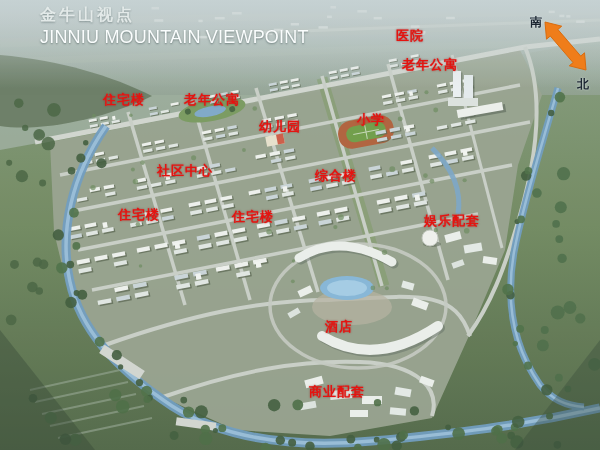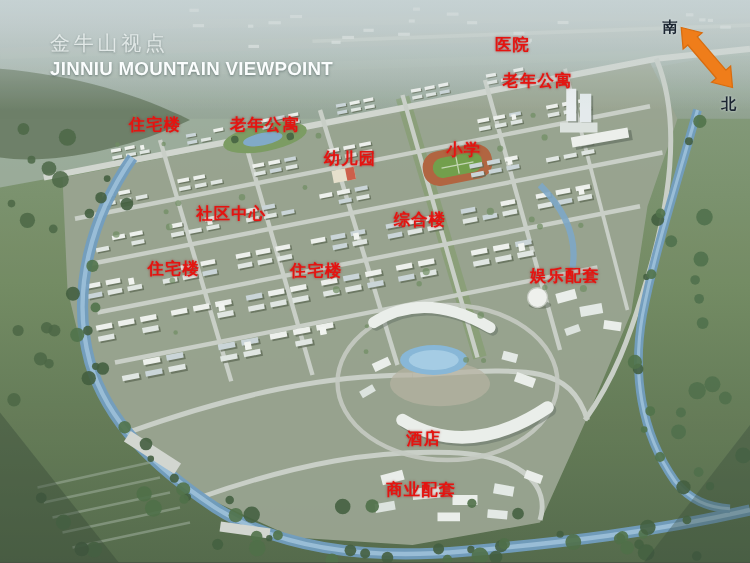--- a/index.html
+++ b/index.html
@@ -1,22 +1,22 @@
 <!DOCTYPE html>
 <html><head>
 <meta charset="utf-8">
 <style>
   html,body{margin:0;padding:0;background:#222;}
   .stage{position:relative;width:600px;height:450px;overflow:hidden;
          font-family:"Liberation Sans",sans-serif;background:#7d9071;}
   .stage svg{position:absolute;left:0;top:0;}
   .title-block{position:absolute;left:40px;top:5px;z-index:30;}
-  .t-cn{font-weight:normal;font-size:16px;letter-spacing:3px;color:#e9efee;opacity:.85;
-        text-shadow:0 1px 2px rgba(40,60,60,.45);margin-top:20px;}
-  .t-en{font-weight:bold;font-size:15px;letter-spacing:.2px;color:#fafdfd;margin-top:1px;
+  .t-cn{font-weight:bold;font-size:16px;letter-spacing:3px;color:#e9efee;opacity:.85;
+        text-shadow:0 1px 2px rgba(40,60,60,.45);}
+  .t-en{font-weight:normal;font-size:18px;letter-spacing:.2px;color:#fafdfd;margin-top:1px;
         text-shadow:0 1px 2px rgba(40,60,60,.5);}
   .map-label{position:absolute;transform:translate(-50%,-50%);z-index:25;white-space:nowrap;
         font-weight:bold;font-size:13px;letter-spacing:1px;color:#e41410;
         text-shadow:0 0 2px rgba(130,0,0,.6),0 0 1px rgba(255,180,180,.4);text-align:right;}
   .compass-char{position:absolute;transform:translate(-50%,-50%);z-index:31;
         font-weight:bold;font-size:12px;color:#1b2531;
         text-shadow:0 0 2px rgba(235,243,246,.8);}
 </style>
 </head>
 <body>
@@ -768,16 +768,16 @@
       <div class="map-label" style="left: 386px; top: 65px; margin-left: 44px;">老年公寓</div>
       <div class="map-label" style="left: 124px; top: 100px;">住宅楼</div>
       <div class="map-label" style="left: 212px; top: 100px;">老年公寓</div>
       <div class="map-label" style="left: 280px; top: 127px;">幼儿园</div>
       <div class="map-label" style="left: 371px; top: 120px;">小学</div>
       <div class="map-label" style="left: 185px; top: 171px;">社区中心</div>
       <div class="map-label" style="left: 336px; top: 176px;">综合楼</div>
       <div class="map-label" style="left: 139px; top: 215px;">住宅楼</div>
       <div class="map-label" style="left: 253px; top: 217px;">住宅楼</div>
       <div class="map-label" style="left: 452px; top: 221px;">娱乐配套</div>
-      <div class="map-label" style="left: 339px; top: 327px; margin-top: 24px;">酒店</div>
+      <div class="map-label" style="left: 339px; top: 327px;">酒店</div>
       <div class="map-label" style="left: 337px; top: 392px;">商业配套</div>
     </div>
 </div>
 
 </body></html>

